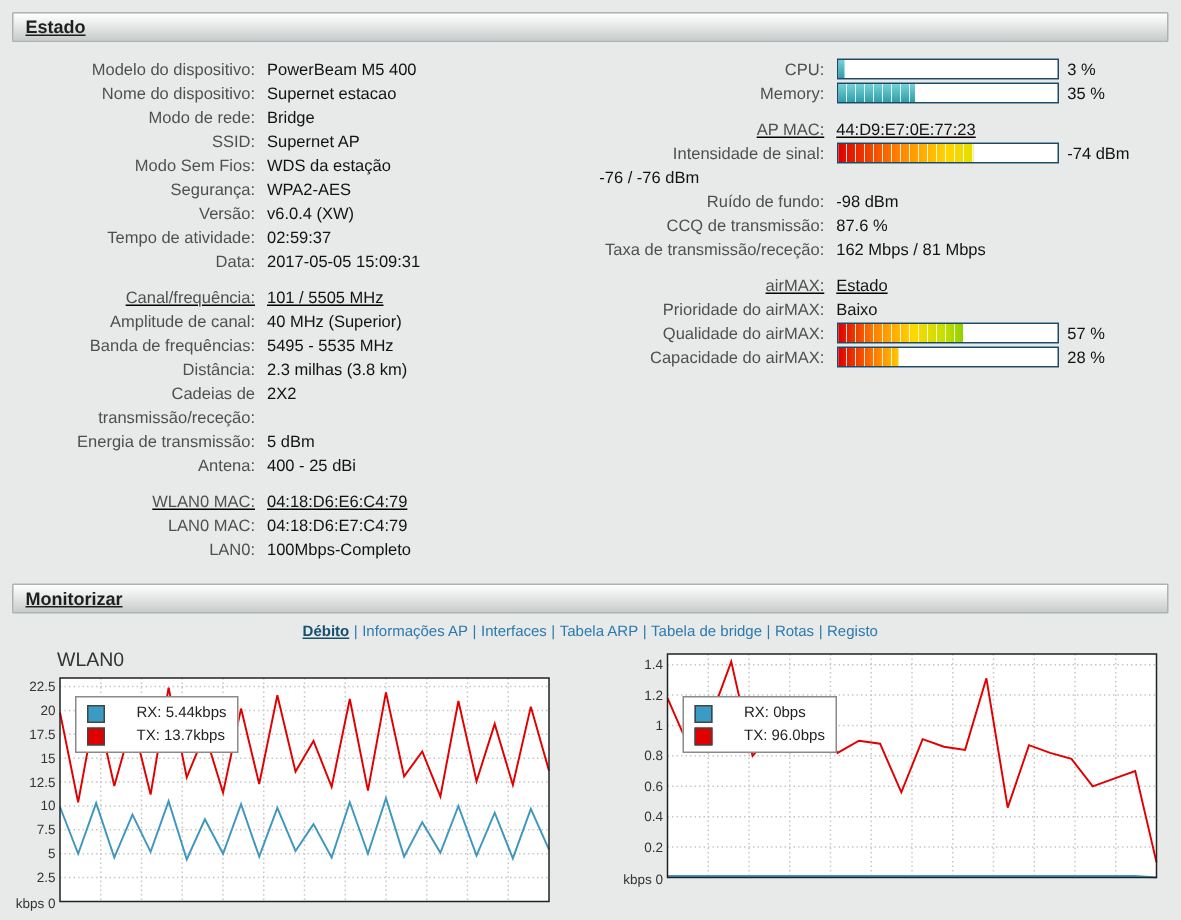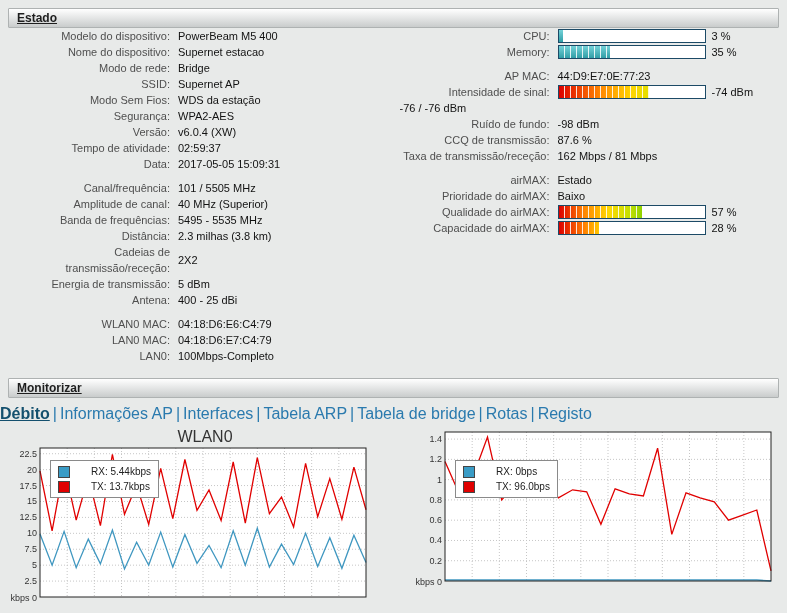--- a/index.html
+++ b/index.html
@@ -3,42 +3,42 @@
 <meta charset="utf-8">
 <style>
   html,body{margin:0;padding:0;}
   body{font-family:"Liberation Sans",sans-serif;background:#e8eae9;}
   .page{width:787px;height:613px;overflow:hidden;position:relative;background:#e8eae9;}
   .section-header{
     margin:8px 8px 0 8px;padding:2px 8px;font-size:12px;font-weight:bold;color:#1e1e1e;
     background:linear-gradient(#ffffff,#c9cccc);
     border:1px solid #aeb2b2;border-radius:1px;text-decoration:underline;
   }
-  .status{display:flex;padding:0 10px 6px 10px;font-size:11px;gap:12px;}
+  .status{display:flex;padding:11px 10px 6px 10px;font-size:11px;gap:12px;}
   .col{flex:1;min-width:0;}
   .field-row{display:flex;line-height:16px;}
-  .field-row.gap{margin-top:8px;}
+  .field-row.gap{margin-top:8px;text-decoration:underline;}
   .field-label{width:160px;flex:none;text-align:right;color:#4f4f4f;padding-right:8px;}
   .right-col .field-label{width:150px;}
-  .field-value{color:#121212;display:inline-flex;align-items:center;gap:6px;min-width:0;}
+  .field-value{color:#121212;display:inline-flex;align-items:flex-start;gap:6px;min-width:0;}
   .meter{display:inline-block;width:146px;height:12px;border:1px solid #1c4a66;background:#fff;position:relative;flex:none;}
   .meter-fill{position:absolute;left:0;top:0;bottom:0;}
   .meter-fill::after{content:"";position:absolute;top:0;bottom:0;left:0;right:0;
     background:repeating-linear-gradient(90deg,transparent 0 5px,rgba(255,255,255,.85) 5px 6px);}
   .meter.cpu .meter-fill{background:linear-gradient(#74d2d8,#2f9ea7);}
   .meter.signal .meter-fill{background:linear-gradient(90deg,#dd0000,#ff8400 45%,#ffd400 80%,#e3e000 100%);}
   .meter.quality .meter-fill{background:linear-gradient(90deg,#dd0000,#ff8400 30%,#ffd800 60%,#c4e000 85%,#8fd200 100%);}
   .meter.capacity .meter-fill{background:linear-gradient(90deg,#dd0000,#ff7a00 60%,#ffc800 100%);}
-  .monitor-links{font-size:16px;margin:7px 0 3px 0;}
+  .monitor-links{text-align:center;font-size:10px;margin:7px 0 3px 0;}
   .monitor-links a{color:#2a7aae;text-decoration:none;cursor:pointer;}
   .monitor-links a.current{color:#14506e;font-weight:bold;text-decoration:underline;}
   .monitor-links .sep{color:#2a7aae;margin:0 3px;}
   .charts{display:flex;justify-content:space-between;padding:2px 10px 0 10px;}
   .chart{position:relative;width:362px;}
-  .chart-title{text-align:center;font-size:16px;color:#333;margin:0 0 2px 28px;height:14px;}
+  .chart-title{text-align:left;font-size:13px;color:#333;margin:0 0 2px 28px;height:14px;}
   .legend{position:absolute;left:40px;top:32px;border:1px solid #8a8a8a;background:#fff;padding:3px 7px;font-size:10px;color:#222;}
   .legend-row{display:flex;align-items:center;gap:21px;line-height:15px;}
   .legend-swatch{width:10px;height:10px;border:1px solid #444;flex:none;}
 </style>
 </head>
 <body>
 
 <div class="page">
 
   <div class="section-header">Estado</div>

